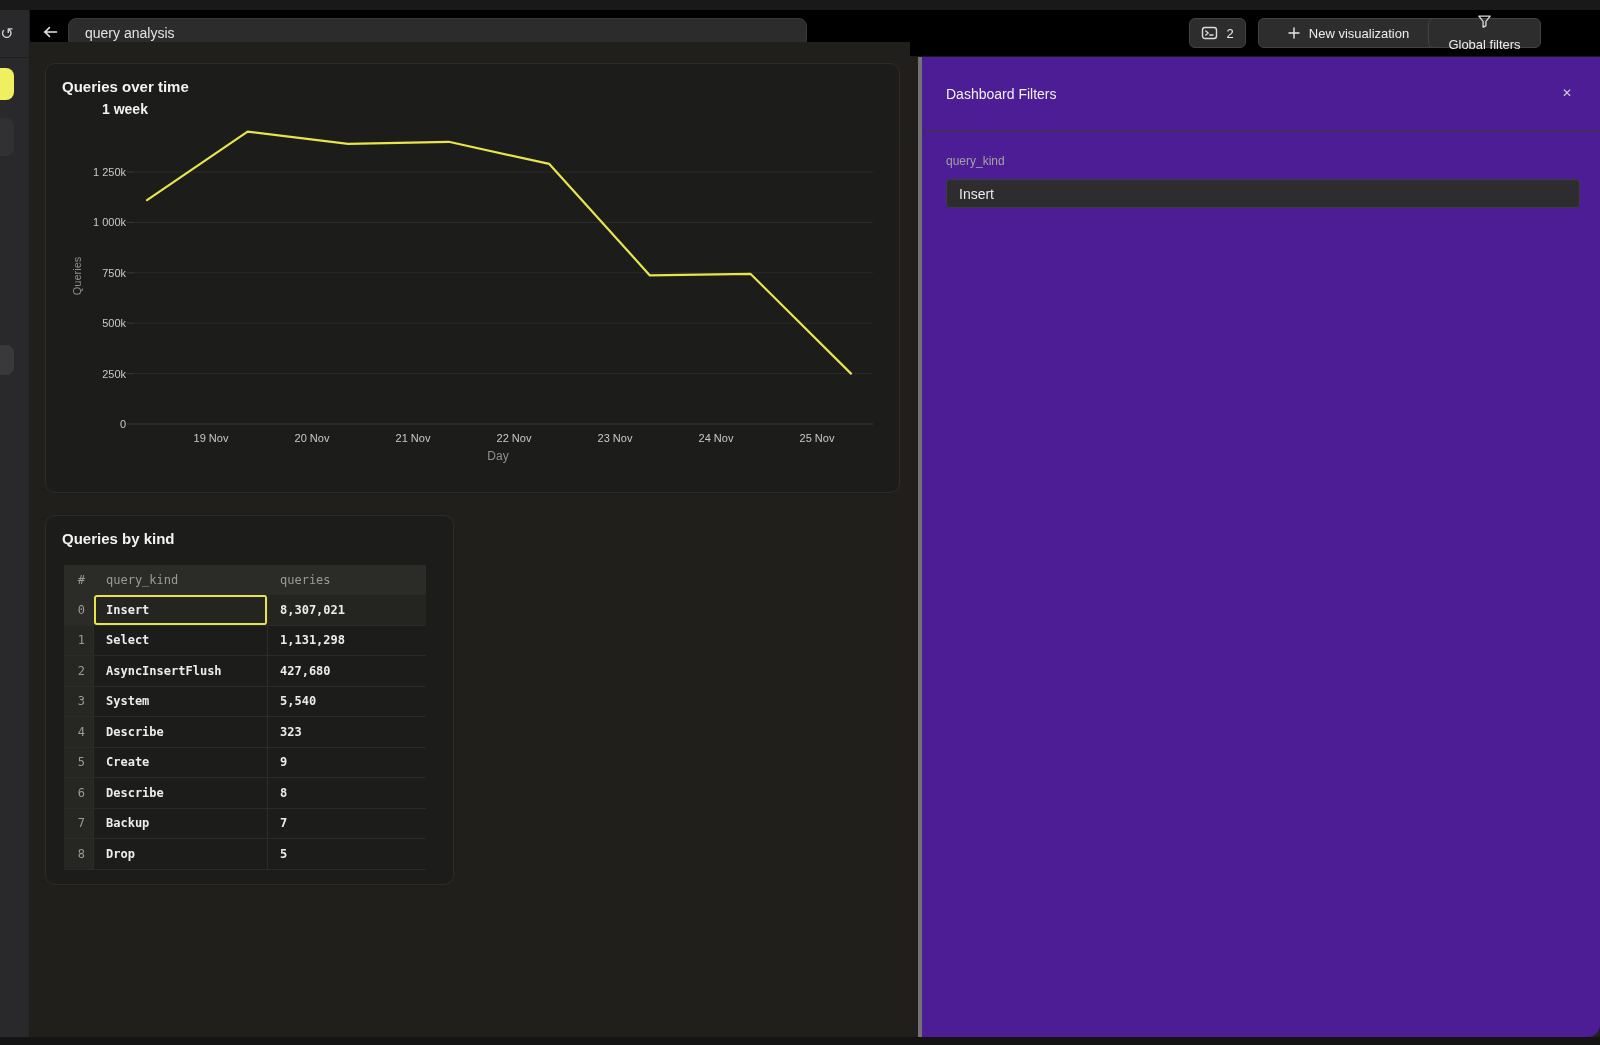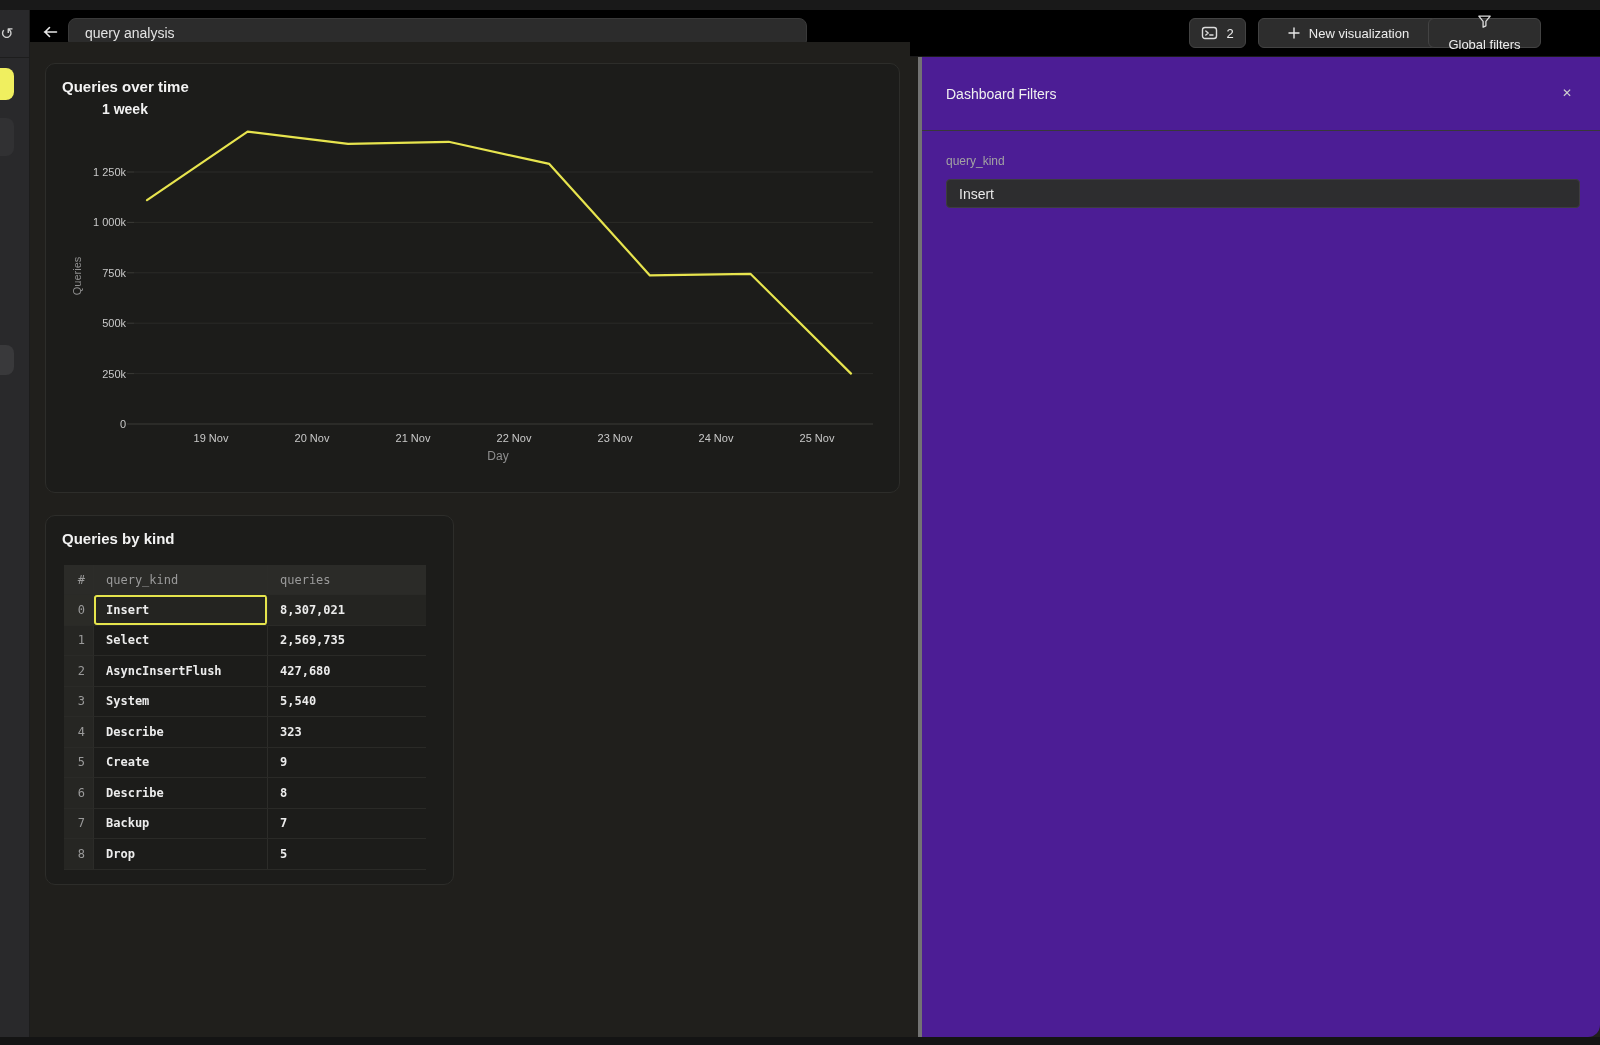--- a/index.html
+++ b/index.html
@@ -157,21 +157,21 @@
             <div class="t-cell ">queries</div>
           </div>
           <div class="t-row sel">
             <div class="t-cell idx">0</div>
             <div class="t-cell selected">Insert</div>
             <div class="t-cell ">8,307,021</div>
           </div>
           <div class="t-row ">
             <div class="t-cell idx">1</div>
             <div class="t-cell ">Select</div>
-            <div class="t-cell ">2,569,735</div>
+            <div class="t-cell ">1,131,298</div>
           </div>
           <div class="t-row ">
             <div class="t-cell idx">2</div>
             <div class="t-cell ">AsyncInsertFlush</div>
             <div class="t-cell ">427,680</div>
           </div>
           <div class="t-row ">
             <div class="t-cell idx">3</div>
             <div class="t-cell ">System</div>
             <div class="t-cell ">5,540</div>

